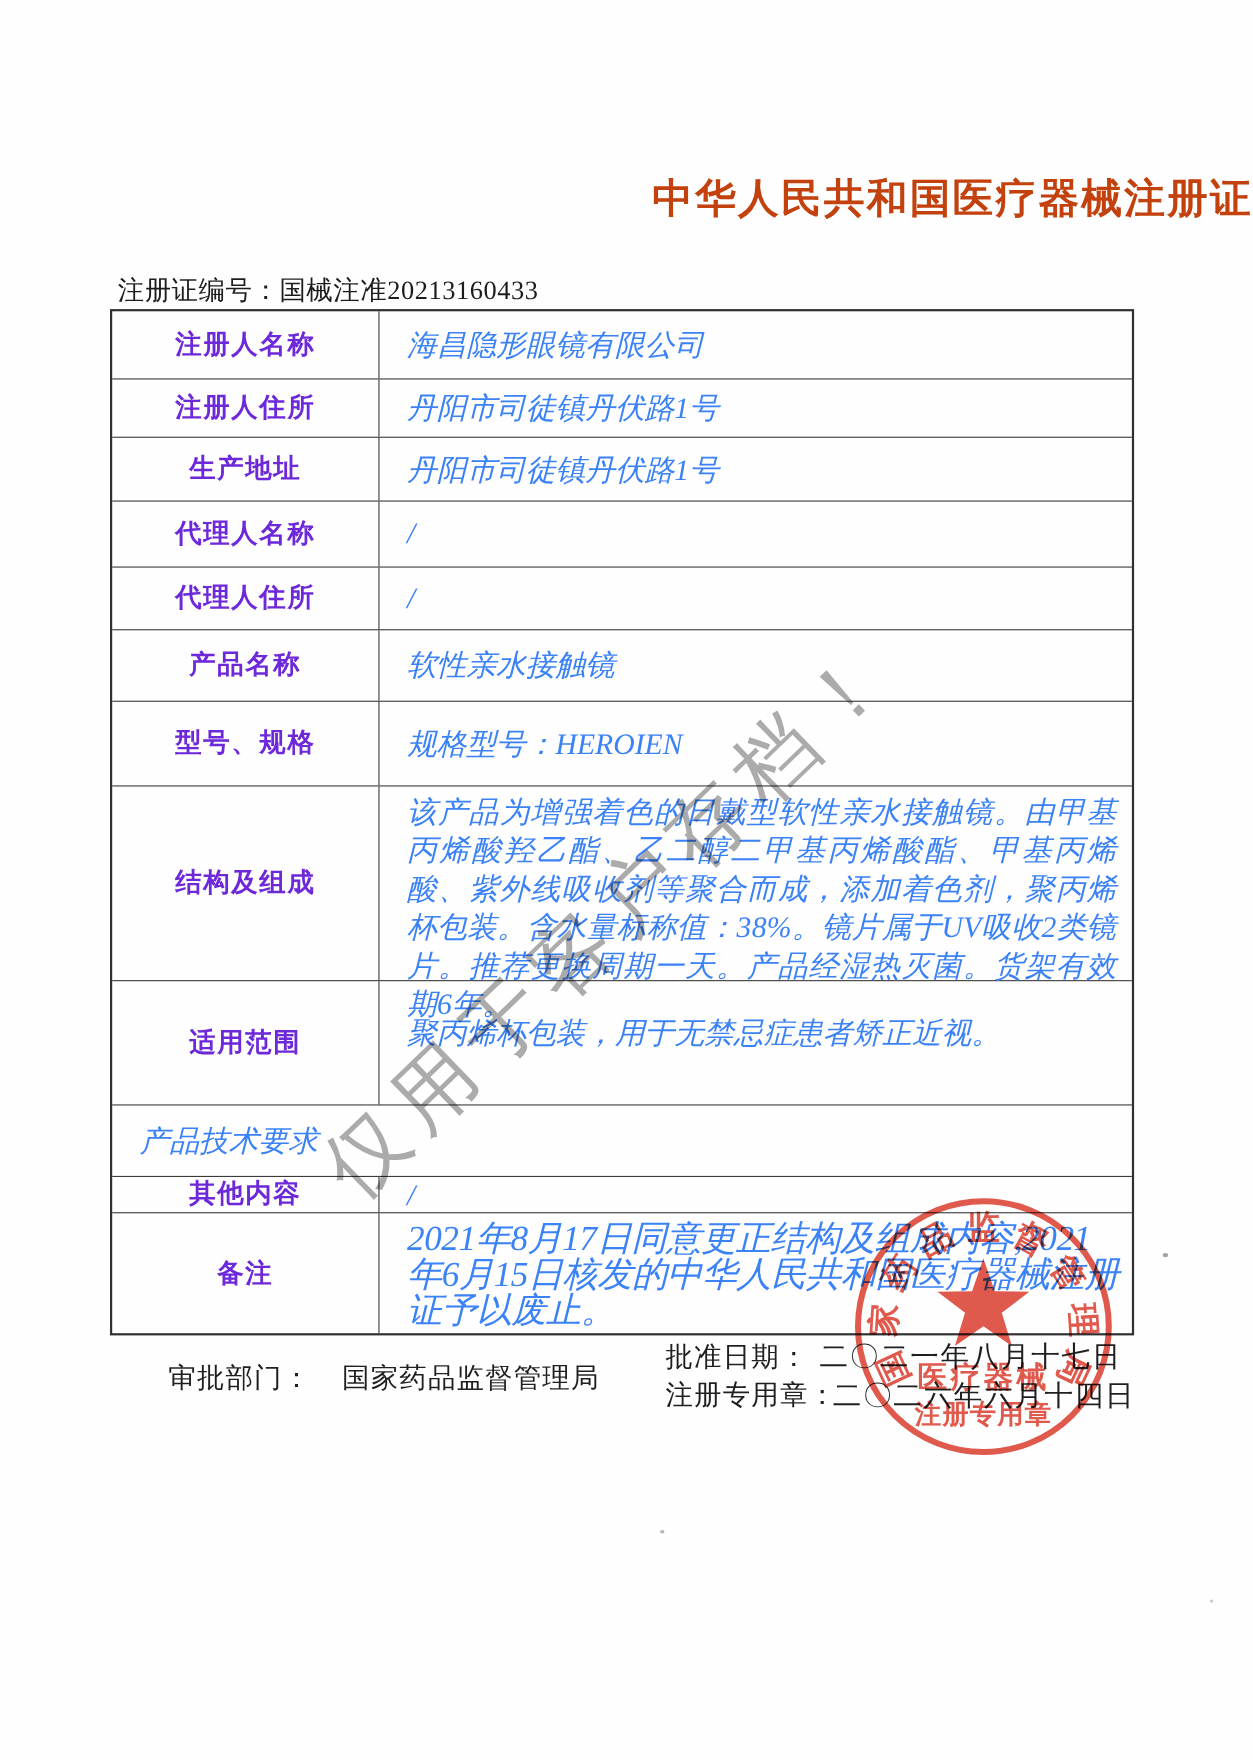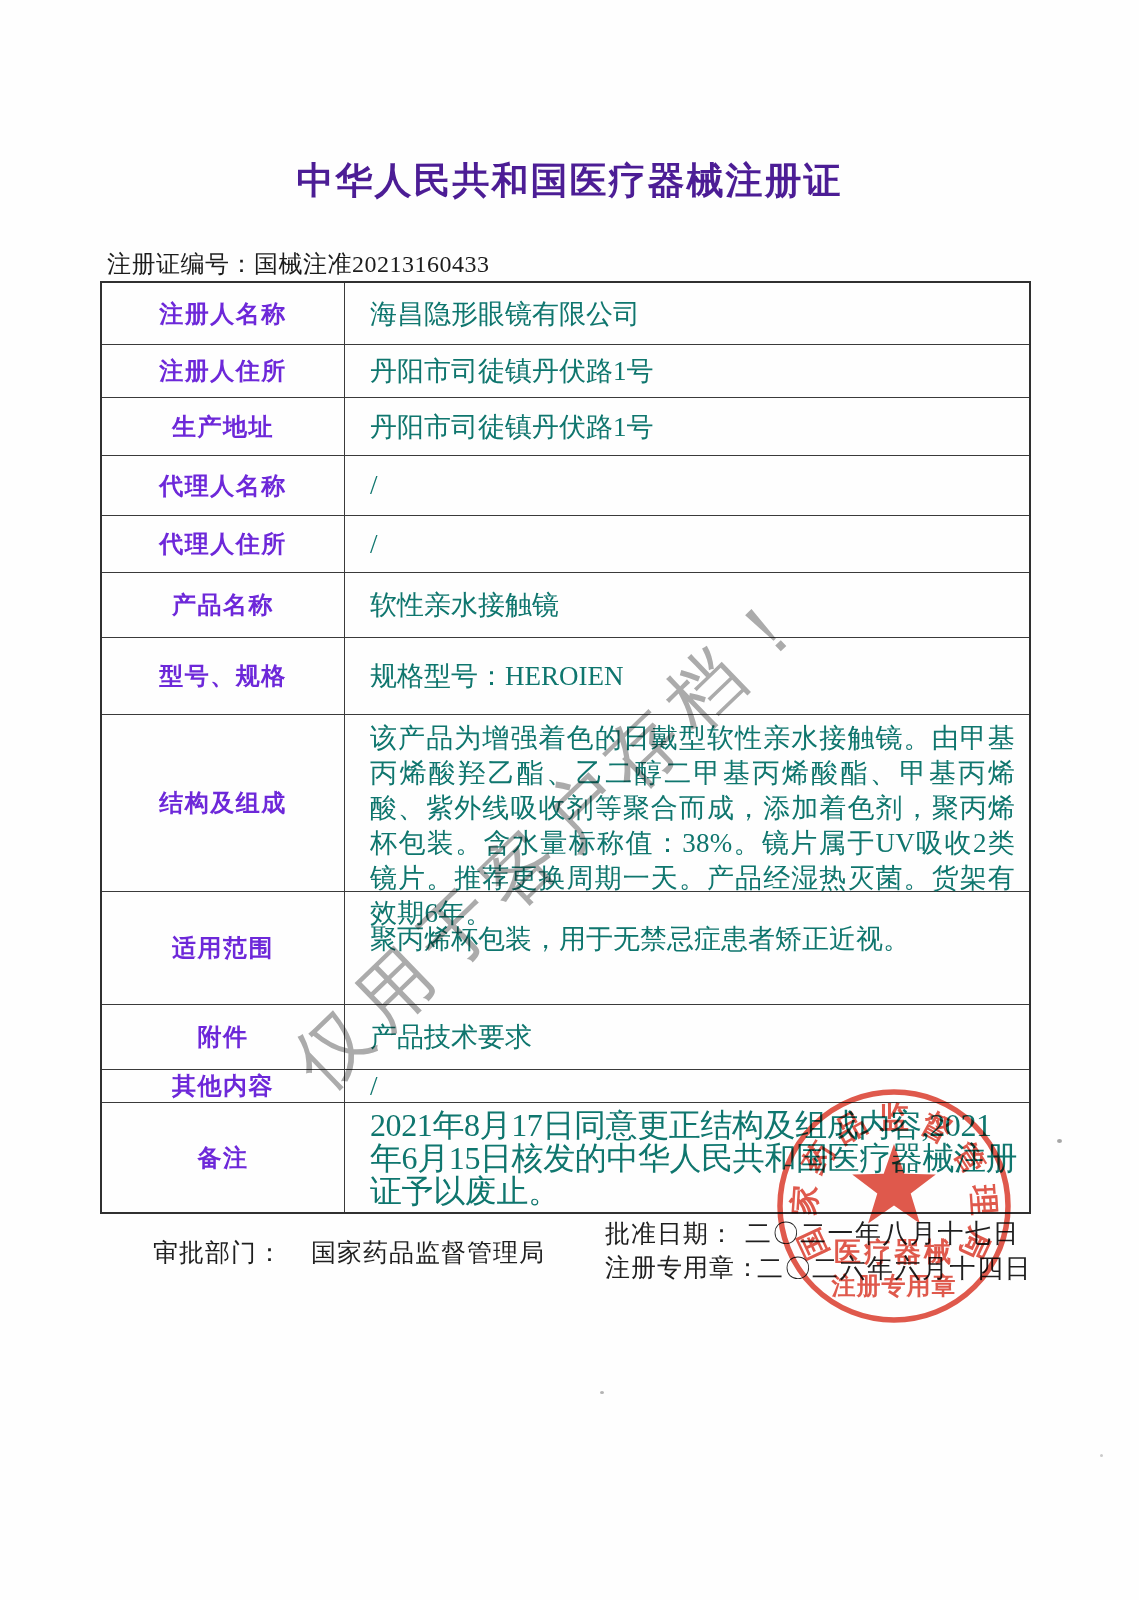--- a/index.html
+++ b/index.html
@@ -4,43 +4,43 @@
 <style>
   html,body{margin:0;padding:0;}
   body{
     width:1139px;height:1600px;position:relative;
     background:#fefefe;
     font-family:"Liberation Serif","DejaVu Serif",serif;
     color:#1f1f1f;overflow:hidden;
   }
   .doc-title{
     position:absolute;top:156px;left:0;width:100%;
-    text-align:center;font-size:37px;font-weight:bold;
-    letter-spacing:2px;color:#4c1d95;
+    text-align:right;font-size:37px;font-weight:bold;
+    letter-spacing:2px;color:#c2410c;
   }
   .cert-no{
     position:absolute;top:248px;left:107px;
     font-size:24px;color:#1c1c1c;letter-spacing:.5px;
   }
   .cert-table{
     position:absolute;left:100px;top:281px;width:931px;
     border:2.5px solid #303030;box-sizing:border-box;
     background:transparent;
   }
   .trow{display:flex;border-bottom:1.5px solid #3a3a3a;box-sizing:border-box;}
   .trow:last-child{border-bottom:none;}
   .tlabel{
     width:243px;flex:0 0 243px;border-right:1.5px solid #3a3a3a;
     display:flex;align-items:center;justify-content:center;
     font-weight:bold;font-size:24px;letter-spacing:1.5px;color:#6d28d9;
     box-sizing:border-box;line-height:1;
   }
   .tvalue{
     flex:1;display:flex;align-items:center;
-    padding-left:25px;font-size:27px;color:#0f766e;box-sizing:border-box;
+    padding-left:25px;font-size:27px;color:#3b82f6;box-sizing:border-box;font-style:italic;
   }
   .tvalue.para{
     display:block;padding:6px 14px 0 25px;
     line-height:35px;text-align:justify;letter-spacing:.2px;
   }
   .tvalue.remark{
     display:block;padding:6px 10px 0 25px;
     font-size:32px;line-height:33px;letter-spacing:-0.4px;
   }
   .tvalue.nudge-up{padding-bottom:18px;}
@@ -110,21 +110,20 @@
   </div>
   <div class="trow" style="height:177px">
     <div class="tlabel">结构及组成</div>
     <div class="tvalue para">该产品为增强着色的日戴型软性亲水接触镜。由甲基丙烯酸羟乙酯、乙二醇二甲基丙烯酸酯、甲基丙烯酸、紫外线吸收剂等聚合而成，添加着色剂，聚丙烯杯包装。含水量标称值：38%。镜片属于UV吸收2类镜片。推荐更换周期一天。产品经湿热灭菌。货架有效期6年。</div>
   </div>
   <div class="trow" style="height:113px">
     <div class="tlabel">适用范围</div>
     <div class="tvalue nudge-up">聚丙烯杯包装，用于无禁忌症患者矫正近视。</div>
   </div>
   <div class="trow" style="height:65px">
-    <div class="tlabel">附件</div>
     <div class="tvalue">产品技术要求</div>
   </div>
   <div class="trow" style="height:33px">
     <div class="tlabel">其他内容</div>
     <div class="tvalue">/</div>
   </div>
   <div class="trow" style="height:109px">
     <div class="tlabel">备注</div>
     <div class="tvalue remark">2021年8月17日同意更正结构及组成内容,2021年6月15日核发的中华人民共和国医疗器械注册证予以废止。</div>
   </div>

